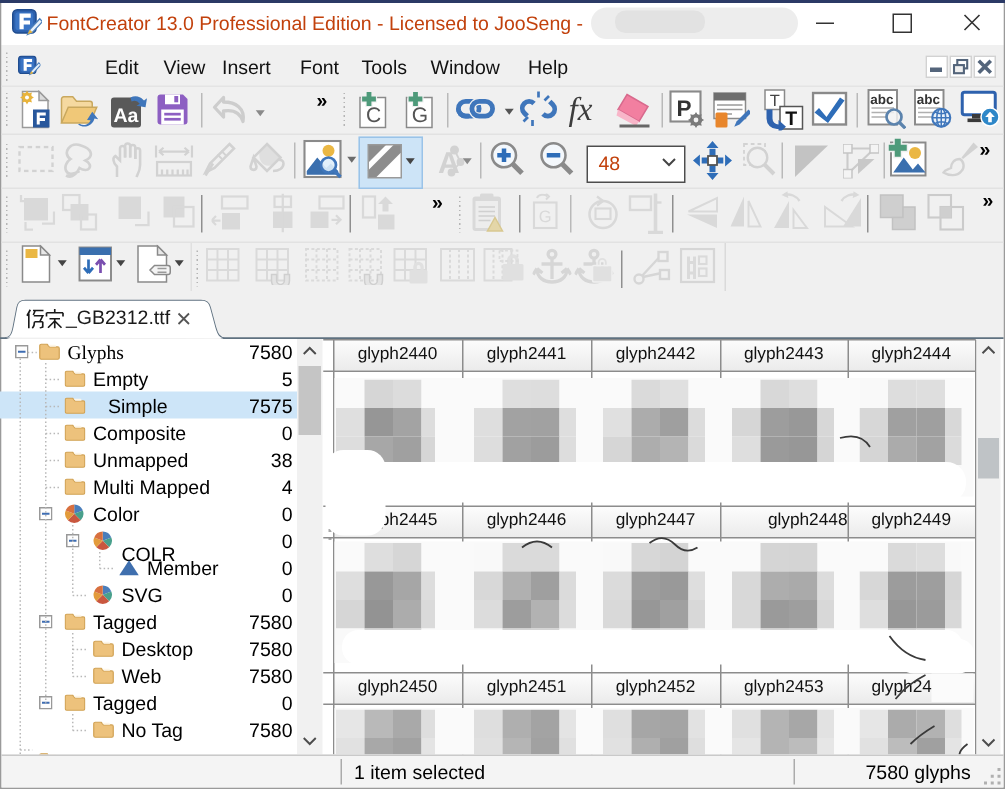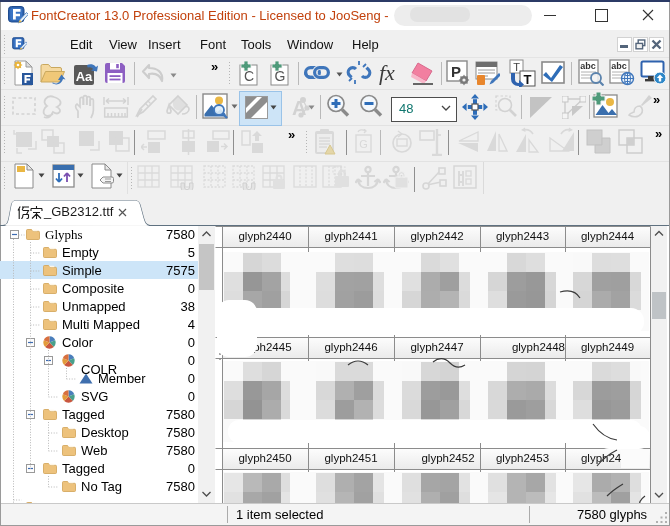--- a/index.html
+++ b/index.html
@@ -268,21 +268,21 @@
 <rect x="5.5" y="9" width="9" height="3" fill="#2e6db8"></rect>
     <rect x="8.5" y="6" width="3" height="9" fill="#2e6db8"></rect>
     <path d="M16 16.5 l6 6" stroke="#8a8a8a" stroke-width="3.4"></path>
   </svg>
 <svg class="ab" style="left:359px;top:93px" width="26" height="26" viewBox="0 0 26 26">
     <circle cx="10" cy="10.5" r="8" fill="#f4f8fc" stroke="#8a8a8a" stroke-width="1.7"></circle>
 <rect x="5.5" y="9" width="9" height="3" fill="#2e6db8"></rect>
     <path d="M16 16.5 l6 6" stroke="#8a8a8a" stroke-width="3.4"></path>
   </svg>
 <div class="ab" style="left:391px;top:97px;width:64px;height:23px;background:#fff;border:1px solid #4d4d4d;"></div>
-<div class="ab" style="left:399px;top:101px;font-size:13px;color:#0f766e;">48</div>
+<div class="ab" style="left:399px;top:101px;font-size:13px;color:#c2410c;">48</div>
 <svg class="ab" style="left:441px;top:105px" width="10" height="7" viewBox="0 0 10 7">
     <path d="M1 1 l4 4 4-4" fill="none" stroke="#444" stroke-width="1.3"></path>
   </svg>
 <svg class="ab" style="left:461px;top:93px" width="28" height="28" viewBox="0 0 28 28">
     <g fill="#2e6db8">
 <path d="M14 1 l4 4.6 h-8 z M14 27 l4-4.6 h-8 z M1 14 l4.6-4 v8 z M27 14 l-4.6-4 v8 z"></path>
 <rect x="12" y="6.2" width="4" height="5"></rect>
       <rect x="12" y="16.8" width="4" height="5"></rect>
 <rect x="6.8" y="12" width="5" height="4"></rect>
       <rect x="16.2" y="12" width="5" height="4"></rect>
@@ -570,21 +570,21 @@
 <svg class="ab" style="left:43px;top:246px" width="14" height="12" viewBox="0 0 14 12">
 <path d="M0.5 2.5 a1 1 0 0 1 1-1 h4 l1.5 1.8 h5.5 a1 1 0 0 1 1 1 v6.2 a1 1 0 0 1-1 1 h-11 a1 1 0 0 1-1-1 z" fill="#edc27c" stroke="#d1a254" stroke-width="0.8"></path>
 <path d="M6 1.8 h4.5 a0.8 0.8 0 0 1 0.8 0.8 v0.6 h-4 z" fill="#fdf6e8"></path>
   </svg>
 <div class="tl" style="left:62px;top:245px;">Empty</div>
 <div class="tc" style="left:155px;top:245px;">5</div>
 <svg class="ab" style="left:43px;top:264px" width="14" height="12" viewBox="0 0 14 12">
 <path d="M0.5 2.5 a1 1 0 0 1 1-1 h4 l1.5 1.8 h5.5 a1 1 0 0 1 1 1 v6.2 a1 1 0 0 1-1 1 h-11 a1 1 0 0 1-1-1 z" fill="#edc27c" stroke="#d1a254" stroke-width="0.8"></path>
 <path d="M6 1.8 h4.5 a0.8 0.8 0 0 1 0.8 0.8 v0.6 h-4 z" fill="#fdf6e8"></path>
   </svg>
-<div class="tl" style="left:62px;top:263px;">Simple</div>
+<div class="tl" style="left:72px;top:263px;">Simple</div>
 <div class="tc" style="left:155px;top:263px;">7575</div>
 <svg class="ab" style="left:43px;top:282px" width="14" height="12" viewBox="0 0 14 12">
 <path d="M0.5 2.5 a1 1 0 0 1 1-1 h4 l1.5 1.8 h5.5 a1 1 0 0 1 1 1 v6.2 a1 1 0 0 1-1 1 h-11 a1 1 0 0 1-1-1 z" fill="#edc27c" stroke="#d1a254" stroke-width="0.8"></path>
 <path d="M6 1.8 h4.5 a0.8 0.8 0 0 1 0.8 0.8 v0.6 h-4 z" fill="#fdf6e8"></path>
   </svg>
 <div class="tl" style="left:62px;top:281px;">Composite</div>
 <div class="tc" style="left:155px;top:281px;">0</div>
 <svg class="ab" style="left:43px;top:300px" width="14" height="12" viewBox="0 0 14 12">
 <path d="M0.5 2.5 a1 1 0 0 1 1-1 h4 l1.5 1.8 h5.5 a1 1 0 0 1 1 1 v6.2 a1 1 0 0 1-1 1 h-11 a1 1 0 0 1-1-1 z" fill="#edc27c" stroke="#d1a254" stroke-width="0.8"></path>
 <path d="M6 1.8 h4.5 a0.8 0.8 0 0 1 0.8 0.8 v0.6 h-4 z" fill="#fdf6e8"></path>
@@ -732,21 +732,21 @@
 <div class="gh" style="left:394px;top:226px;width:86px;">glyph2442</div>
 <div class="gh" style="left:480px;top:226px;width:85px;">glyph2443</div>
 <div class="gh" style="left:565px;top:226px;width:85px;">glyph2444</div>
 <div class="gh" style="left:222px;top:337px;width:86px;">glyph2445</div>
 <div class="gh" style="left:308px;top:337px;width:86px;">glyph2446</div>
 <div class="gh" style="left:394px;top:337px;width:86px;">glyph2447</div>
 <div class="gh" style="left:480px;top:337px;width:85px;text-align:right;">glyph2448</div>
 <div class="gh" style="left:565px;top:337px;width:85px;">glyph2449</div>
 <div class="gh" style="left:222px;top:448px;width:86px;">glyph2450</div>
 <div class="gh" style="left:308px;top:448px;width:86px;">glyph2451</div>
-<div class="gh" style="left:405px;top:448px;width:86px;">glyph2452</div>
+<div class="gh" style="left:394px;top:448px;width:86px;">glyph2452</div>
 <div class="gh" style="left:480px;top:448px;width:85px;">glyph2453</div>
 <div class="gh" style="left:565px;top:448px;width:85px;">glyph2454</div>
 <div class="ab" style="left:223px;top:252px;width:426px;height:79px;background:#fafafa;"></div>
 <div class="ab" style="left:223px;top:361px;width:426px;height:81px;background:#fafafa;"></div>
 <div class="ab" style="left:223px;top:472px;width:426px;height:31px;background:#fafafa;"></div>
 <svg class="ab" style="left:224px;top:253px" width="66" height="64" viewBox="0 0 66 64">
     <rect x="0" y="0" width="19" height="19" fill="rgb(250,250,250)"></rect>
     <rect x="19" y="0" width="19" height="19" fill="rgb(214,214,214)"></rect>
     <rect x="38" y="0" width="19" height="19" fill="rgb(220,220,220)"></rect>
     <rect x="57" y="0" width="19" height="19" fill="rgb(250,250,250)"></rect>

